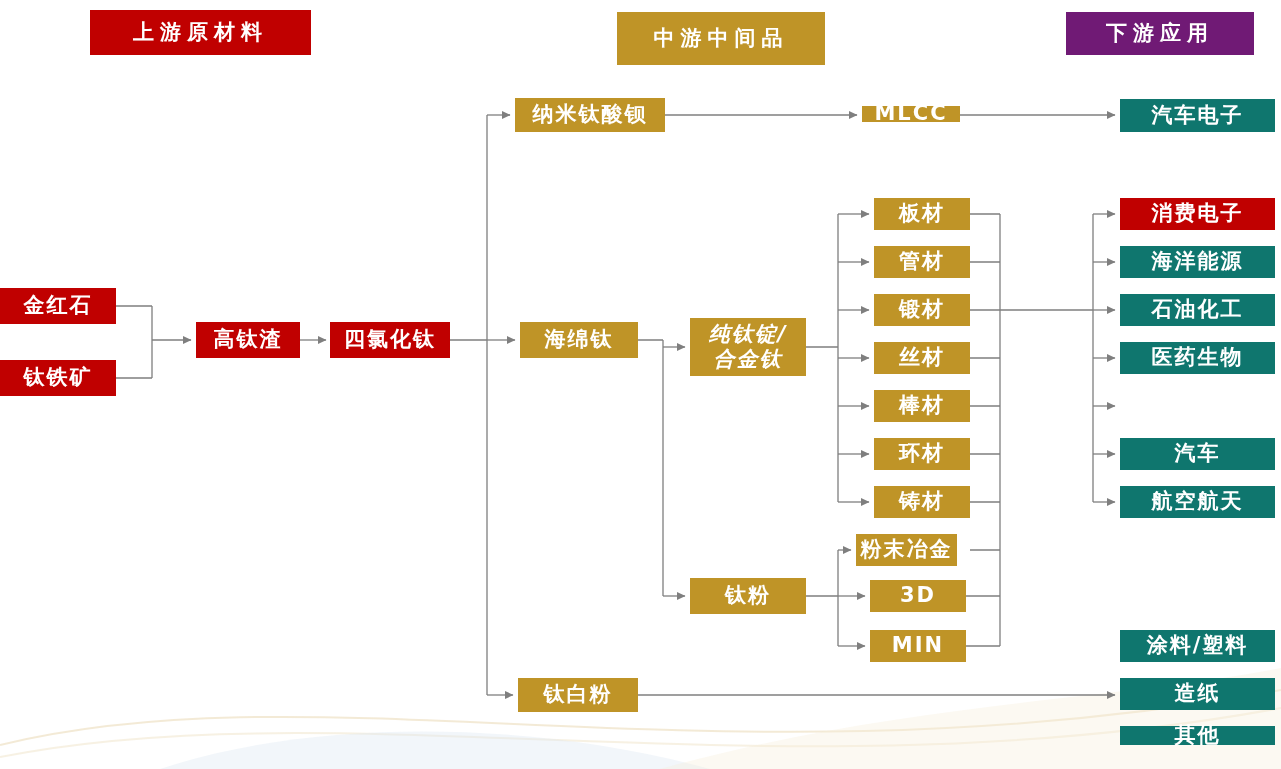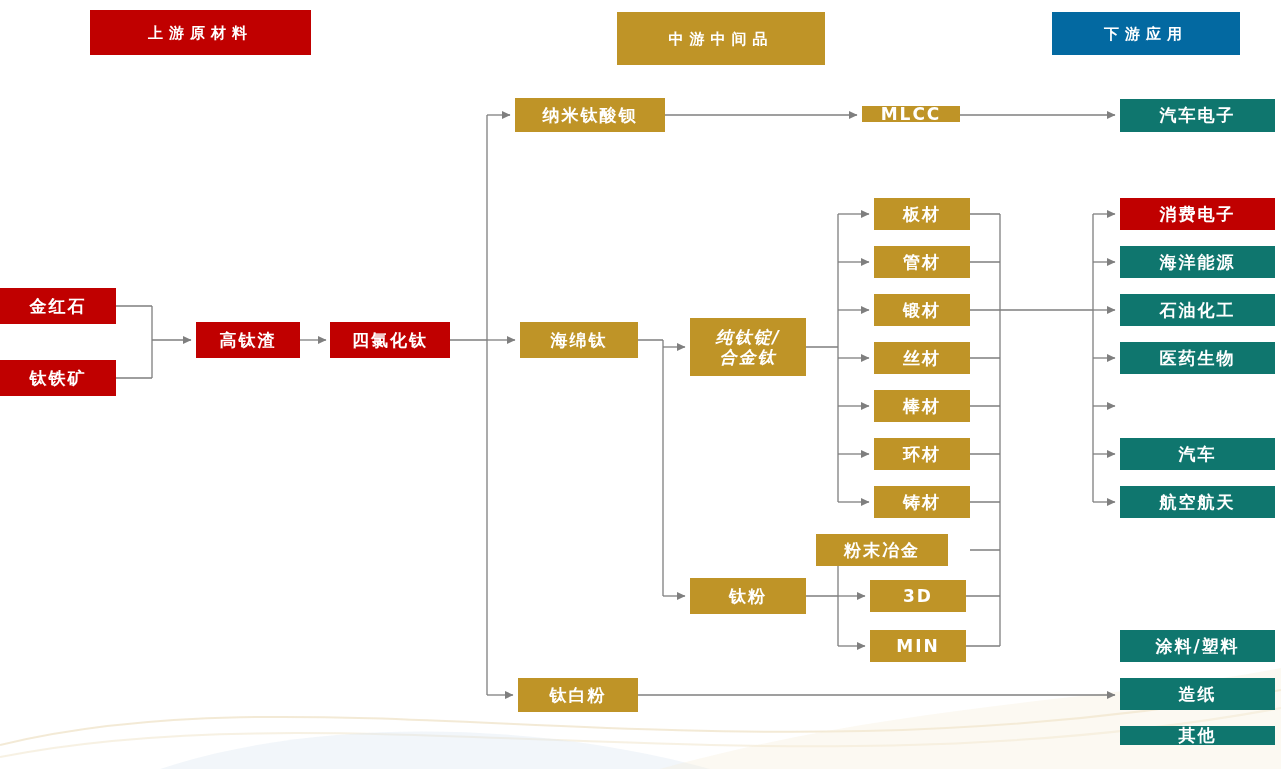--- a/index.html
+++ b/index.html
@@ -10,29 +10,29 @@
     overflow:hidden;
     font-family:"DejaVu Sans","Liberation Sans",sans-serif;
   }
   .stage { position:absolute; inset:0; }
   svg.wires { position:absolute; left:0; top:0; z-index:1; }
   .node {
     position:absolute; z-index:2;
     display:flex; flex-direction:column;
     align-items:center; justify-content:center;
     color:#ffffff; font-weight:bold;
-    font-size:17px; letter-spacing:2px; line-height:1.2;
+    font-size:21px; letter-spacing:2px; line-height:1.2;
     text-align:center; white-space:nowrap;
   }
   .node span { display:block;font-style:italic; }
   .red    { background:#c00000; }
   .gold   { background:#bf9427; }
   .gray   { background:#0f766e; }
-  .gray-h { background:#0369a1; }
-  .header { font-size:15px; letter-spacing:6px; z-index:3; }
+  .gray-h { background:#701a75;margin-left:14px; }
+  .header { font-size:21px; letter-spacing:6px; z-index:3; }
 </style>
 </head>
 <body>
 
 <div class="stage">
 
   <svg class="wires" width="1281" height="769" viewBox="0 0 1281 769">
     <defs>
       <marker id="arw" markerUnits="userSpaceOnUse" markerWidth="11" markerHeight="11" refX="8.5" refY="5" orient="auto">
         <path d="M0,0.8 L9,5 L0,9.2 Z" fill="#7f7f7f"></path>
@@ -112,21 +112,21 @@
     <span>合金钛</span>
   </div>
   <div class="node gold" style="left:874px;top:198px;width:96px;height:32px">板材</div>
   <div class="node gold" style="left:874px;top:246px;width:96px;height:32px">管材</div>
   <div class="node gold" style="left:874px;top:294px;width:96px;height:32px">锻材</div>
   <div class="node gold" style="left:874px;top:342px;width:96px;height:32px">丝材</div>
   <div class="node gold" style="left:874px;top:390px;width:96px;height:32px">棒材</div>
   <div class="node gold" style="left:874px;top:438px;width:96px;height:32px">环材</div>
   <div class="node gold" style="left:874px;top:486px;width:96px;height:32px">铸材</div>
   <div class="node gold" style="left:690px;top:578px;width:116px;height:36px">钛粉</div>
-  <div class="node gold" style="left:816px;top:534px;width:132px;height:32px">粉末冶金</div>
+  <div class="node gold" style="left:856px;top:534px;width:101px;height:32px">粉末冶金</div>
   <div class="node gold" style="left:870px;top:580px;width:96px;height:32px">3D</div>
   <div class="node gold" style="left:870px;top:630px;width:96px;height:32px">MIN</div>
   <div class="node gold" style="left:518px;top:678px;width:120px;height:34px">钛白粉</div>
 
   <div class="node gray" style="left:1120px;top:99px;width:155px;height:33px">汽车电子</div>
   <div class="node red" style="left:1120px;top:198px;width:155px;height:32px">消费电子</div>
   <div class="node gray" style="left:1120px;top:246px;width:155px;height:32px">海洋能源</div>
   <div class="node gray" style="left:1120px;top:294px;width:155px;height:32px">石油化工</div>
   <div class="node gray" style="left:1120px;top:342px;width:155px;height:32px">医药生物</div>
   <div class="node gray" style="left:1120px;top:438px;width:155px;height:32px">汽车</div>

